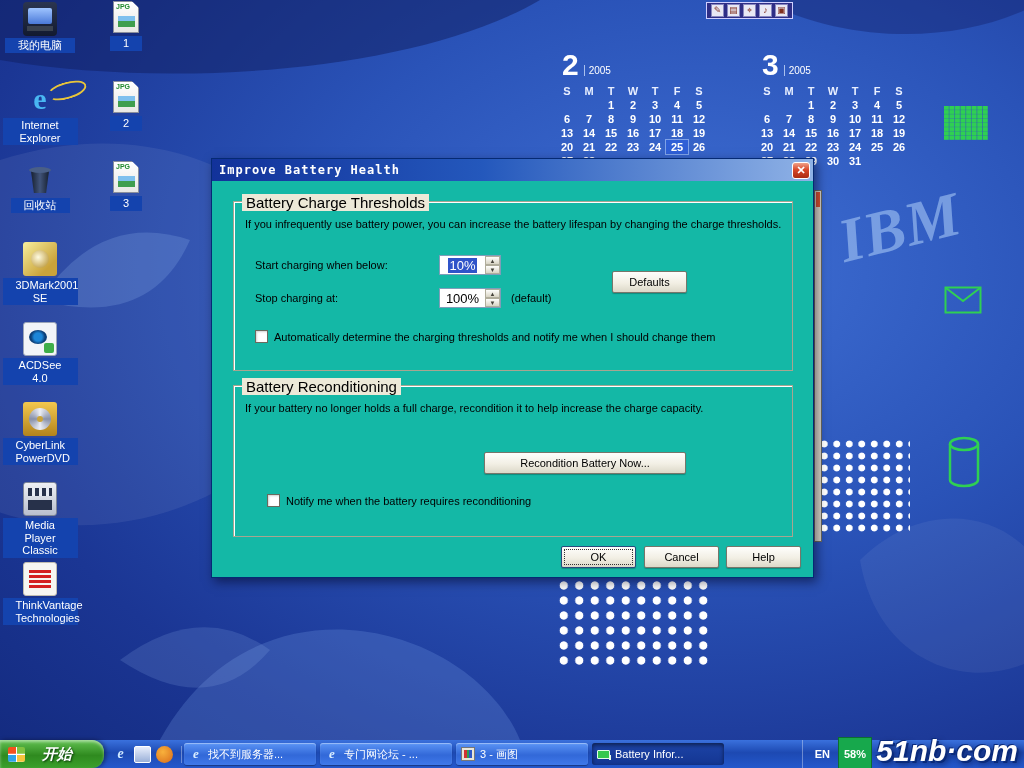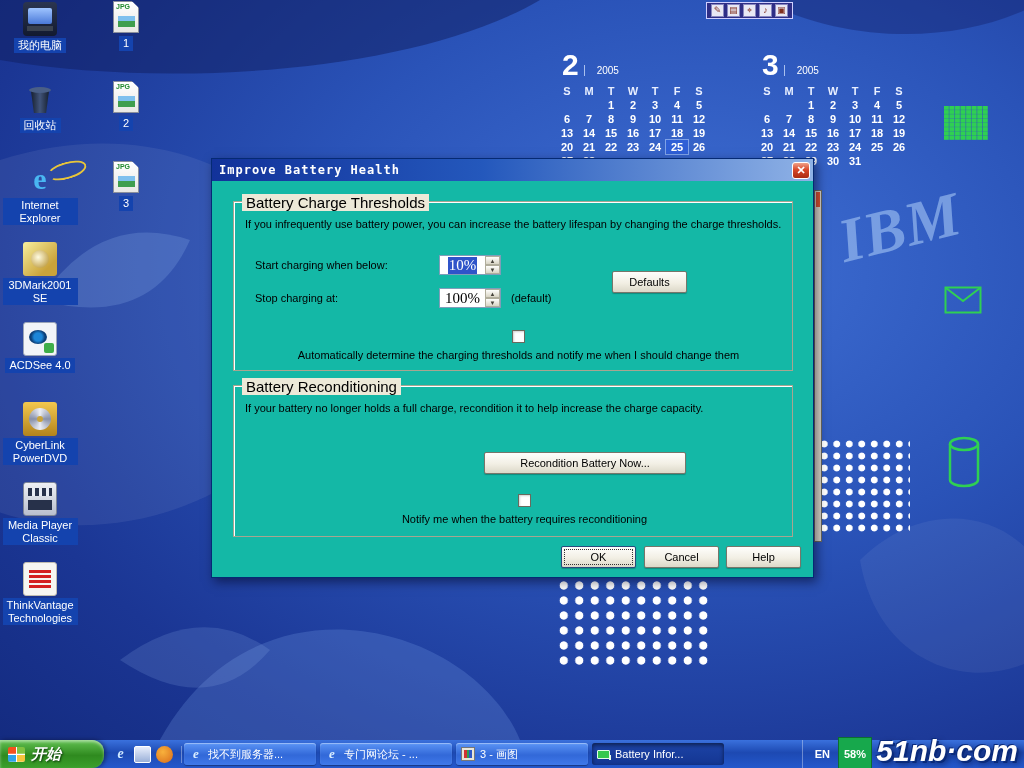--- a/index.html
+++ b/index.html
@@ -25,21 +25,21 @@
   .float-bar { position:absolute; left:706px; top:2px; height:17px; display:flex; gap:3px; align-items:center;
     background:#2e2e86; border:1px solid #cfcfff; padding:0 4px; z-index:5; }
   .ft-icon { width:13px; height:13px; background:#e8e8f4; border:1px solid #8888c0; color:#803020;
     font-size:9px; line-height:11px; text-align:center; }
   
   .dsk-col { position:absolute; display:flex; flex-direction:column; z-index:2; }
   #dsk-col1 { left:2px; top:2px; }
   #dsk-col2 { left:88px; top:0; }
   .dsk-item { width:76px; height:80px; display:flex; flex-direction:column; align-items:center; cursor:default; }
   .dsk-ico { width:34px; height:34px; position:relative; display:flex; align-items:center; justify-content:center; flex:none; }
-  .dsk-label { margin-top:2px; font-size:11px; color:#fff; background:#1443ae; padding:1px 4px;
+  .dsk-label { margin-top:2px; font-size:11px; color:#fff; background:#1443ae; padding:1px 13px;
     text-align:center; line-height:1.15; max-width:75px; }
   .ic-my-computer{background:linear-gradient(#2b3550,#121a30);border-radius:4px;width:34px;height:34px}
   .ic-my-computer::before{content:"";position:absolute;inset:6px 5px 12px 5px;background:linear-gradient(#9fc4ff,#4a79d8);border-radius:2px}
   .ic-my-computer::after{content:"";position:absolute;left:4px;right:4px;bottom:5px;height:5px;background:#39414f}
   .ic-recycle-bin{width:34px;height:34px}
   .ic-recycle-bin::before{content:"";position:absolute;left:8px;right:8px;top:9px;bottom:3px;background:linear-gradient(90deg,#17202f,#41547a 50%,#17202f);clip-path:polygon(0 0,100% 0,84% 100%,16% 100%)}
   .ic-recycle-bin::after{content:"";position:absolute;left:6px;right:6px;top:5px;height:6px;background:#4a5f86;border-radius:50%}
   .ic-internet-explorer{font:bold 30px "Liberation Serif",serif;color:#49b7f2}
   .ic-internet-explorer::before{content:"e"}
   .ic-internet-explorer::after{content:"";position:absolute;width:36px;height:13px;border:2px solid #e8c53a;border-left-color:transparent;border-radius:50%;transform:rotate(-16deg)}
@@ -61,21 +61,21 @@
   .ic-thinkvantage::before{content:"";position:absolute;inset:8px 6px;background:repeating-linear-gradient(180deg,#d42222 0 3px,transparent 3px 5px)}
   .ic-jpg{width:26px;height:32px;background:linear-gradient(#fff,#e8e8e4);border:1px solid #8a8f9c;clip-path:polygon(0 0,72% 0,100% 22%,100% 100%,0 100%);position:relative}
   .jpg-badge{position:absolute;left:2px;top:1px;font:bold 7px "Liberation Sans",sans-serif;color:#1f8a2e}
   .ic-jpg::after{content:"";position:absolute;left:4px;bottom:5px;width:17px;height:11px;background:linear-gradient(#7ec0ee 45%,#3f9e4e 45%)}
   
   #calendars { position:absolute; top:52px; left:0; width:100%; z-index:1; pointer-events:none; }
   .calendar { position:absolute; width:158px; color:#fff; }
   .calendar:first-child { left:556px; } .calendar:last-child { left:756px; }
   .cal-head { display:flex; align-items:flex-end; gap:5px; padding-left:6px; }
   .cal-month { font-size:30px; font-weight:bold; line-height:.85; }
-  .cal-year { font-size:10px; border-left:1px solid #a9c0ee; padding-left:12px; margin-bottom:2px;text-align:right; }
+  .cal-year { font-size:10px; border-left:1px solid #a9c0ee; padding-left:4px; margin-bottom:2px;text-align:right; }
   .cal-grid { display:grid; grid-template-columns:repeat(7,22px); margin-top:6px; }
   .cal-cell { height:14px; font-size:11px; font-weight:bold; text-align:center; line-height:14px; }
   .cal-dh { font-weight:bold; color:#e8efff; }
   .cal-cell.hl { background:#2f5fd6; outline:1px solid #7fa2e8; }
   
   .bg-win-sliver { position:absolute; left:814px; top:190px; width:8px; height:352px;
     background:#d8d4c6; border:1px solid #6a685c; z-index:9; }
   .bg-win-sliver::before { content:""; position:absolute; left:1px; right:1px; top:1px; height:15px; background:#d8502e; }
   
   .dialog { position:absolute; left:211px; top:158px; width:603px; height:420px;
@@ -85,35 +85,35 @@
   .title-text { flex:1; color:#fff; font:bold 12px "DejaVu Sans Mono",monospace; letter-spacing:1px; }
   .close-btn { width:18px; height:17px; border:1px solid #fff; border-radius:3px;
     background:linear-gradient(#f0a088,#d8482a 45%,#aa2c12); color:#fff; font:bold 11px "Liberation Sans",sans-serif;
     display:flex; align-items:center; justify-content:center; cursor:pointer; }
   .dlg-body { position:relative; height:398px; font-size:11px; color:#000; }
   .groupbox { position:absolute; border:1px solid #a8a590; box-shadow:inset 1px 1px 0 #ffffff; }
   .legend { position:absolute; top:-8px; left:8px; background:#ece9d8; padding:0 4px; font-size:15px; }
   .g-intro { position:absolute; left:11px; top:16px; right:8px; }
   .fld-label { position:absolute; }
   .spin { position:absolute; width:62px; height:20px; background:#fff; border:1px solid #7f9db9; display:flex; }
-  .spin-val { flex:1; display:flex; align-items:center; justify-content:center; font-size:15px;font-family:Liberation Serif, serif; }
+  .spin-val { flex:1; display:flex; align-items:center; justify-content:center; font-size:13px; }
   .spin-val.sel span { background:#2f54c9; color:#fff; padding:0 1px; }
   .spin-btns { width:15px; display:flex; flex-direction:column; }
   .spin-b { flex:1; background:linear-gradient(#fefefc,#d8d4c4); border:1px solid #b0ad9c; font-size:6px;
     line-height:1; display:flex; align-items:center; justify-content:center; color:#44423a; cursor:pointer; }
   .xpbtn { position:absolute; height:22px; background:linear-gradient(180deg,#fefefc,#f2efe4 55%,#dcd8c8);
     border:1px solid #77766a; border-radius:2px; font-size:11px; color:#000;
     display:flex; align-items:center; justify-content:center; box-shadow:0 1px 1px rgba(0,0,0,.25); cursor:pointer; }
   .xpbtn.default { border:1px solid #2a4a7c; outline:1px dotted #333; outline-offset:-4px; }
-  .cb-row { position:absolute; display:flex; align-items:center; gap:6px;flex-direction:column; }
+  .cb-row { position:absolute; display:flex; align-items:center; gap:6px; }
   .cb { width:13px; height:13px; background:#fff; border:1px solid #6a6a5e; box-shadow:inset 1px 1px 2px rgba(0,0,0,.18); flex:none; cursor:pointer; }
   
   .taskbar { position:absolute; left:0; bottom:0; width:1024px; height:28px; z-index:20;
     background:linear-gradient(#3a71dd,#1d49b2 45%,#2458cc); display:flex; align-items:center; }
-  .start-btn { height:28px; width:104px; flex:none; display:flex; align-items:center; gap:6px; padding-left:8px;
+  .start-btn { height:28px; width:104px; flex:none; display:flex; align-items:center; gap:17px; padding-left:8px;
     background:linear-gradient(#63c253,#2f8a1f 55%,#3ba02c); border-radius:0 12px 12px 0;
     box-shadow:inset 0 2px 3px rgba(255,255,255,.45), 2px 0 4px rgba(0,0,0,.4);
     color:#fff; font-weight:bold; font-style:italic; font-size:15px; text-shadow:1px 1px 2px #0a3a08; cursor:pointer; }
   .winflag { width:17px; height:15px; background-color:#fff; border-radius:2px;
     background-image:linear-gradient(90deg,#f4521e 47%,transparent 47% 53%,#7fc241 53%),
                      linear-gradient(90deg,#2ea3e8 47%,transparent 47% 53%,#f6c53d 53%);
     background-size:100% 45%; background-position:top,bottom; background-repeat:no-repeat; }
   .qlaunch { display:flex; align-items:center; gap:5px; padding:0 8px; border-right:1px solid rgba(255,255,255,.35); }
   .ql { width:17px; height:17px; display:flex; align-items:center; justify-content:center; cursor:pointer; }
   .ql-internet-explorer::before { content:"e"; font:bold italic 14px "Liberation Serif",serif; color:#cfe8ff; }
@@ -172,29 +172,29 @@
 
 <div class="dsk-col" id="dsk-col1">
     <div class="dsk-item">
       <div class="dsk-ico">
         <div class="ic-my-computer"></div>
       </div>
       <div class="dsk-label">我的电脑</div>
     </div>
     <div class="dsk-item">
       <div class="dsk-ico">
+        <div class="ic-internet-explorer"></div>
+      </div>
+      <div class="dsk-label">Internet Explorer</div>
+    </div>
+    <div class="dsk-item">
+      <div class="dsk-ico">
         <div class="ic-recycle-bin"></div>
       </div>
       <div class="dsk-label">回收站</div>
-    </div>
-    <div class="dsk-item">
-      <div class="dsk-ico">
-        <div class="ic-internet-explorer"></div>
-      </div>
-      <div class="dsk-label">Internet Explorer</div>
     </div>
     <div class="dsk-item">
       <div class="dsk-ico">
         <div class="ic-3dmark2001"></div>
       </div>
       <div class="dsk-label">3DMark2001 SE</div>
     </div>
     <div class="dsk-item">
       <div class="dsk-ico">
         <div class="ic-acdsee"></div>

